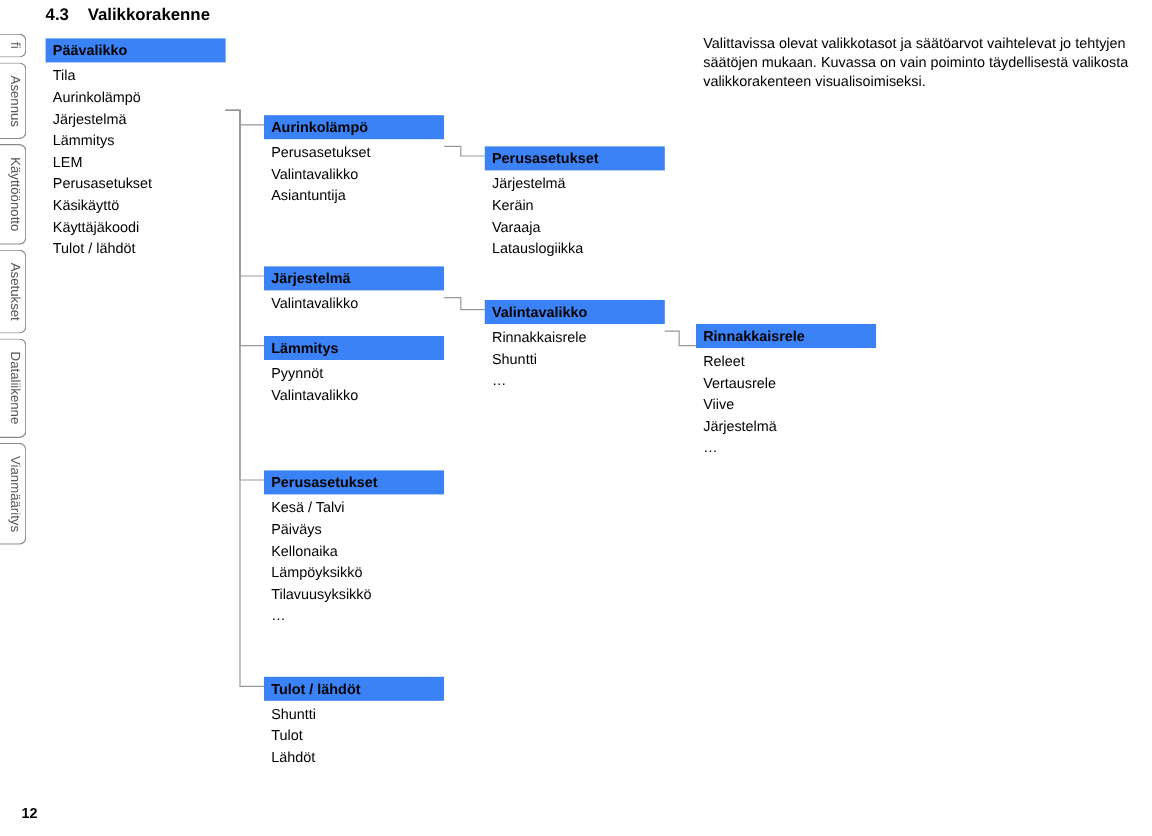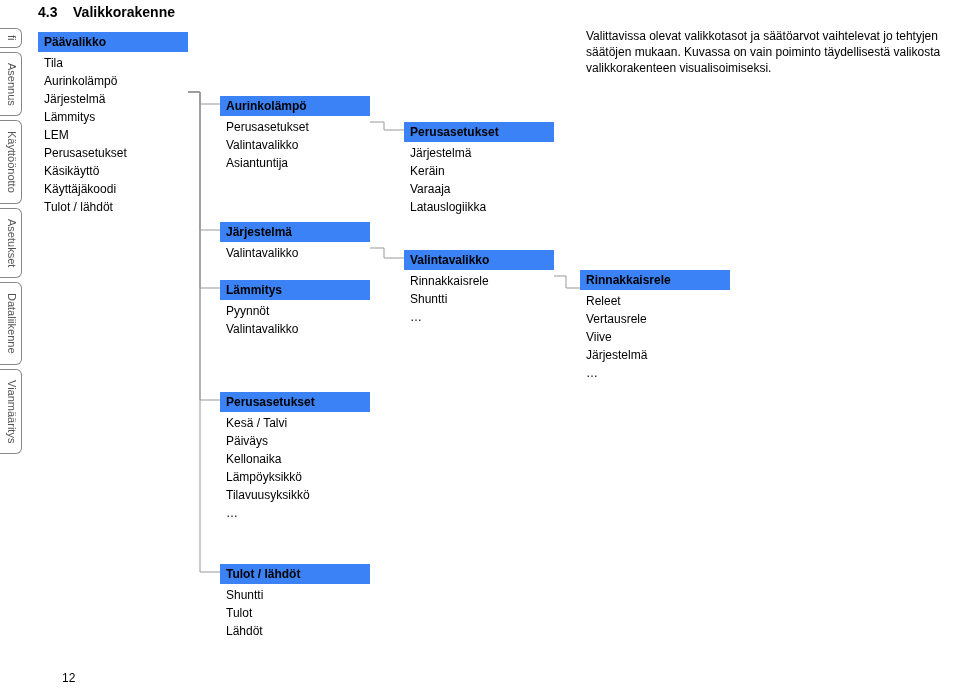--- a/index.html
+++ b/index.html
@@ -66,22 +66,21 @@
   
   .col1 { left: 38px; top: 32px; }
   .col2 { position: absolute; left: 220px; }
   .col3 { position: absolute; left: 404px; }
   .col4 { position: absolute; left: 580px; }
   .pagenum {
     position: absolute;
     left: 18px;
     bottom: 12px;
     font-size: 12px;
-    font-weight: normal;
-    margin-left: 44px;
+    font-weight: bold;
   }
   svg.connectors {
     position: absolute;
     left: 0; top: 0;
     width: 960px; height: 697px;
     pointer-events: none;
   }
   svg.connectors path {
     stroke: #999;
     stroke-width: 1;

